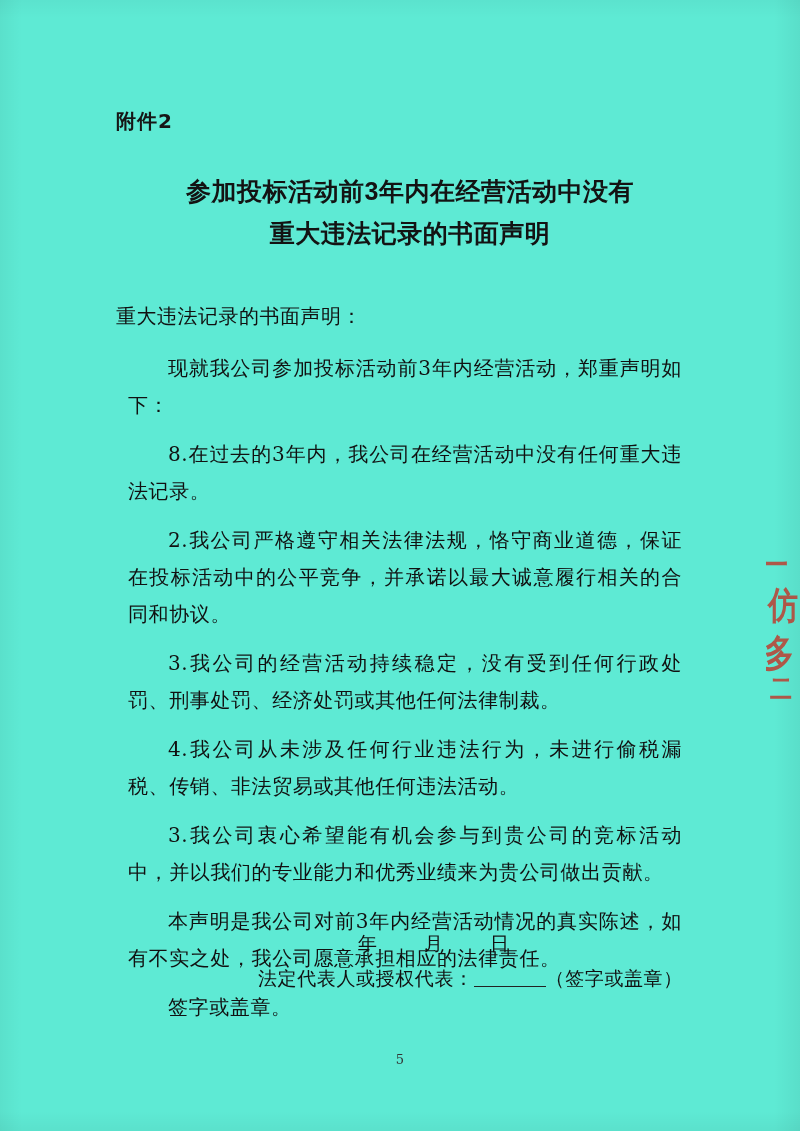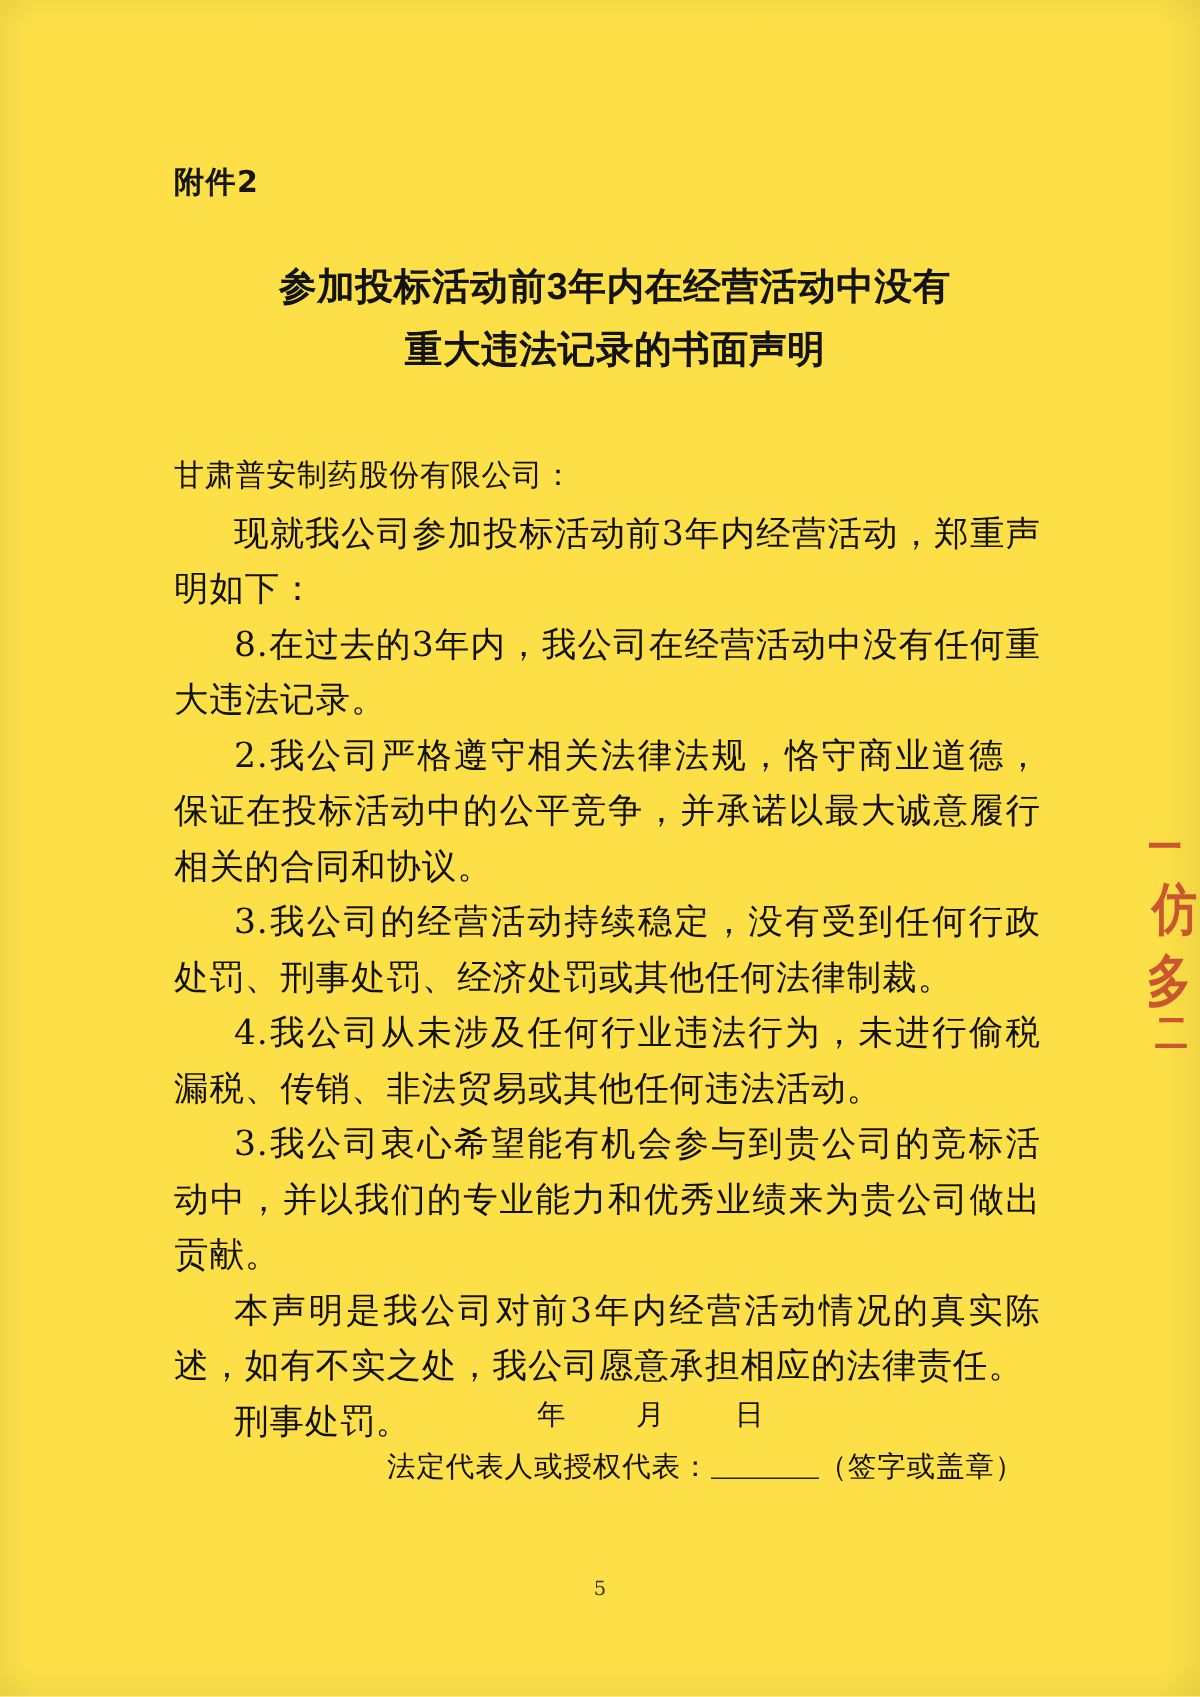--- a/index.html
+++ b/index.html
@@ -12,21 +12,21 @@
     background: #ffffff;
     font-family: "DejaVu Serif", "Liberation Serif", serif;
     color: #111111;
     overflow: hidden;
     position: relative;
   }
   .page {
     position: relative;
     width: 800px;
     height: 1131px;
-    background: #fde047;
+    background: #5eead4;
     box-sizing: border-box;
   }
   
   .page::before {
     content: "";
     position: absolute;
     inset: 0;
     background:
       linear-gradient(90deg, rgba(0,0,0,0.045) 0px, rgba(0,0,0,0.0) 22px),
       linear-gradient(270deg, rgba(0,0,0,0.05) 0px, rgba(0,0,0,0.0) 26px),
@@ -72,26 +72,26 @@
     line-height: 32px;
     letter-spacing: 0.5px;
   }
   .body-block {
     position: absolute;
     left: 4px;
     top: 338px;
     width: 578px;
   }
   .para {
-    font-size: 23px;
+    font-size: 20px;
     line-height: 37px;
     letter-spacing: 0.6px;
     text-indent: 40px;
     text-align: justify;
-    margin: 0;
+    margin: 12px;
   }
   .signature-block {
     position: absolute;
     left: 146px;
     top: 920px;
     width: 440px;
     font-size: 19px;
     line-height: 35px;
     letter-spacing: 0.6px;
   }
@@ -161,31 +161,31 @@
 
   <div class="content">
 
     <div class="attachment-label">附件2</div>
 
     <div class="doc-title">
       <div>参加投标活动前3年内在经营活动中没有</div>
       <div>重大违法记录的书面声明</div>
     </div>
 
-    <div class="salutation">甘肃普安制药股份有限公司：</div>
+    <div class="salutation">重大违法记录的书面声明：</div>
 
     <div class="body-block">
       <p class="para">现就我公司参加投标活动前3年内经营活动，郑重声明如下：</p>
       <p class="para">8.在过去的3年内，我公司在经营活动中没有任何重大违法记录。</p>
       <p class="para">2.我公司严格遵守相关法律法规，恪守商业道德，保证在投标活动中的公平竞争，并承诺以最大诚意履行相关的合同和协议。</p>
       <p class="para">3.我公司的经营活动持续稳定，没有受到任何行政处罚、刑事处罚、经济处罚或其他任何法律制裁。</p>
       <p class="para">4.我公司从未涉及任何行业违法行为，未进行偷税漏税、传销、非法贸易或其他任何违法活动。</p>
       <p class="para">3.我公司衷心希望能有机会参与到贵公司的竞标活动中，并以我们的专业能力和优秀业绩来为贵公司做出贡献。</p>
       <p class="para">本声明是我公司对前3年内经营活动情况的真实陈述，如有不实之处，我公司愿意承担相应的法律责任。</p>
-      <p class="para">刑事处罚。</p>
+      <p class="para">签字或盖章。</p>
     </div>
 
     <div class="signature-block">
       <div class="sig-line date-line">
         <span>年</span><span class="date-gap"></span><span>月</span><span class="date-gap"></span><span>日</span>
       </div>
       <div class="sig-line">
         <span>法定代表人或授权代表：</span><span class="fill-short"></span><span>（签字或盖章）</span>
       </div>
     </div>

